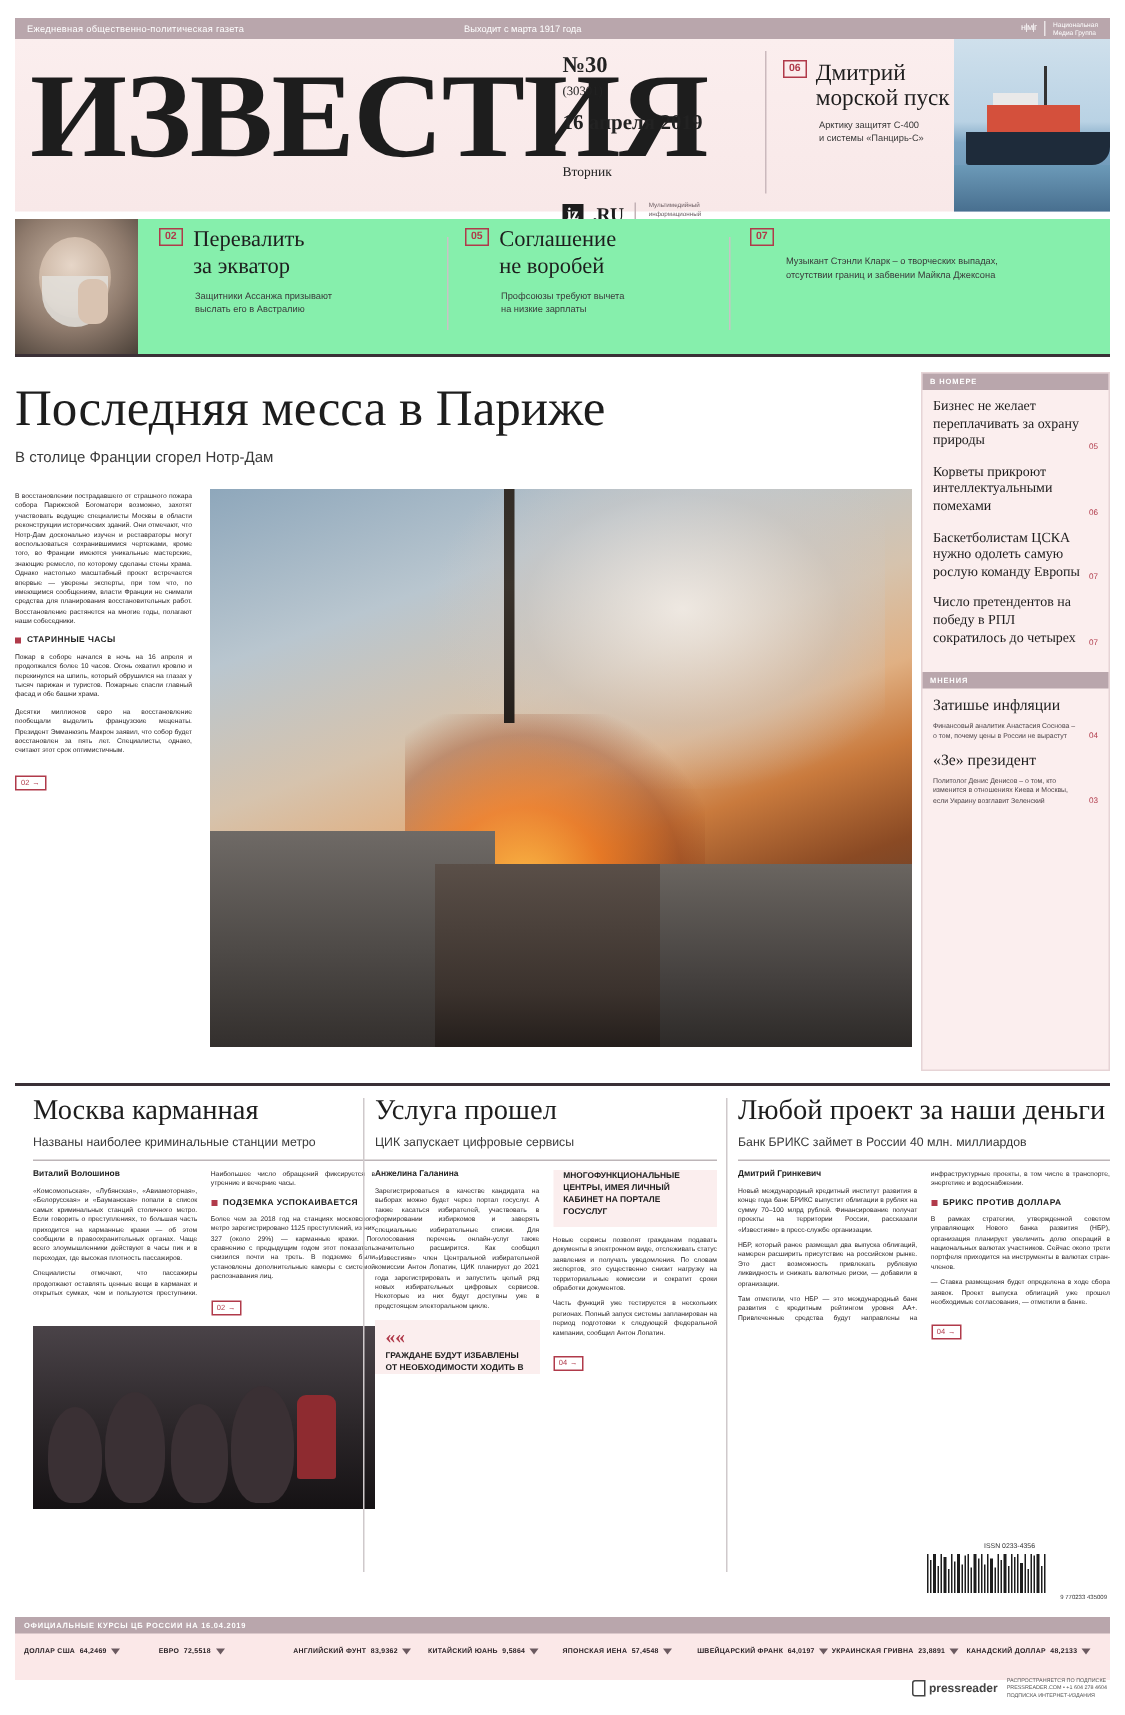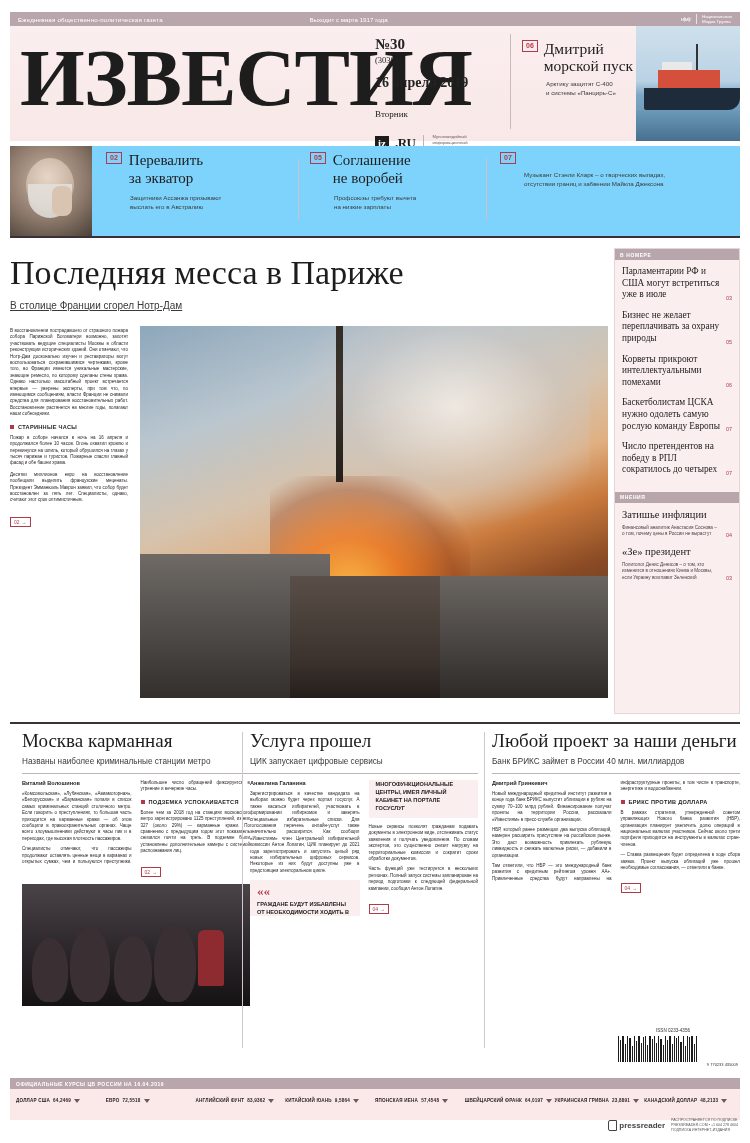--- a/index.html
+++ b/index.html
@@ -68,21 +68,21 @@
     background: linear-gradient(180deg,#cfe0ec 0%,#b9d2e4 48%,#7ea6c4 60%,#5d89ab 100%);
     overflow:hidden;
   }
   .ship-hull { position:absolute; left:8px; top:62px; width:96px; height:22px; background:#1e2b3a; border-radius:0 0 12px 2px;}
   .ship-red  { position:absolute; left:22px; top:44px; width:62px; height:20px; background:#d4503c;}
   .ship-white{ position:absolute; left:26px; top:36px; width:30px; height:10px; background:#e9e9e9;}
   .ship-mast { position:absolute; left:60px; top:18px; width:2px; height:26px; background:#333;}
   .ship-wave { position:absolute; left:0; top:84px; width:104px; height:31px; background:linear-gradient(180deg,#6c9ab8,#486f8f);}
 
   
-  .teasers { position:absolute; left:10px; top:146px; width:730px; height:92px; background:#7dd3fc; border-bottom:2px solid #3a3036;}
+  .teasers { position:absolute; left:10px; top:146px; width:730px; height:92px; background:#86efac; border-bottom:2px solid #3a3036;}
   .teaser-photo {
     position:absolute; left:0; top:0; width:82px; height:90px; overflow:hidden;
     background: radial-gradient(circle at 45% 38%, #cbb7a6 0%, #8e7a6c 55%, #4a4038 100%);
   }
   .tp-face { position:absolute; left:16px; top:12px; width:48px; height:54px; border-radius:50%;
              background: radial-gradient(circle at 45% 35%, #e6d6c8 0%, #c9b3a1 60%, #8b7566 100%); }
   .tp-beard{ position:absolute; left:18px; top:38px; width:44px; height:34px; border-radius:0 0 22px 22px; background:#e3e0dc; opacity:.85;}
   .tp-hand { position:absolute; left:42px; top:40px; width:20px; height:30px; border-radius:8px; background:#d9c3b1;}
   .teaser {
     position:absolute; top:6px; width:186px;
@@ -92,21 +92,21 @@
   .teaser.t3 { left:490px; width:240px;}
   .teaser .head { display:flex; gap:7px; align-items:flex-start;}
   .teaser .ttl { font-size:15px; line-height:17.5px; color:#1d1d1d;}
   .teaser .sub { font-size:6.2px; line-height:8.6px; color:#3a3a3a; margin-top:7px; font-family:"Liberation Sans",sans-serif;}
   .tsep { position:absolute; top:12px; width:1px; height:62px; background:#c9c3c5;}
   .tsep.s1 { left:288px;} .tsep.s2 { left:476px;}
 
   
   .main { position:absolute; left:10px; top:248px; width:598px; height:466px;}
   .main-title { font-size:34px; line-height:38px; color:#1d1d1d; font-weight:400; margin-top:6px;}
-  .main-sub { font-size:10px; color:#3a3a3a; margin-top:8px; font-family:"Liberation Sans",sans-serif;text-decoration:underline;}
+  .main-sub { font-size:10px; color:#3a3a3a; margin-top:8px; font-family:"Liberation Sans",sans-serif;}
   .main-body { position:absolute; left:0; top:80px; width:118px;}
   .bigphoto {
     position:absolute; left:130px; top:78px; width:468px; height:372px;
     overflow:hidden;
     background: linear-gradient(160deg,#8ea7bb 0%, #b9c6cf 22%, #d6c3ad 40%, #e0b083 52%, #c97a3d 62%, #8a4a24 74%, #4b3a33 92%);
   }
   .fl-glow { position:absolute; left:130px; top:150px; width:200px; height:190px;
              background: radial-gradient(ellipse at 40% 60%, rgba(255,190,70,.92) 0%, rgba(240,120,30,.75) 32%, rgba(140,50,15,.35) 62%, rgba(0,0,0,0) 78%);}
   .smoke { position:absolute; left:150px; top:0; width:300px; height:200px;
            background: radial-gradient(ellipse at 55% 40%, rgba(245,240,235,.82) 0%, rgba(205,200,196,.5) 45%, rgba(0,0,0,0) 72%);}
@@ -313,24 +313,20 @@
       <div class="roofL"></div>
       <div class="bldg"></div>
       <div class="roofR"></div>
     </div>
   </div>
 
   <div class="sidebar">
     <div class="sb-head">В НОМЕРЕ</div>
     <div class="sb-list">
       <div class="sb-item">
-        <div class="t">Парламентарии РФ и США могут встретиться уже в июле</div>
-        <div class="p">03</div>
-      </div>
-      <div class="sb-item">
         <div class="t">Бизнес не желает переплачивать за охрану природы</div>
         <div class="p">05</div>
       </div>
       <div class="sb-item">
         <div class="t">Корветы прикроют интеллектуальными помехами</div>
         <div class="p">06</div>
       </div>
       <div class="sb-item">
         <div class="t">Баскетболистам ЦСКА нужно одолеть самую рослую команду Европы</div>
         <div class="p">07</div>

